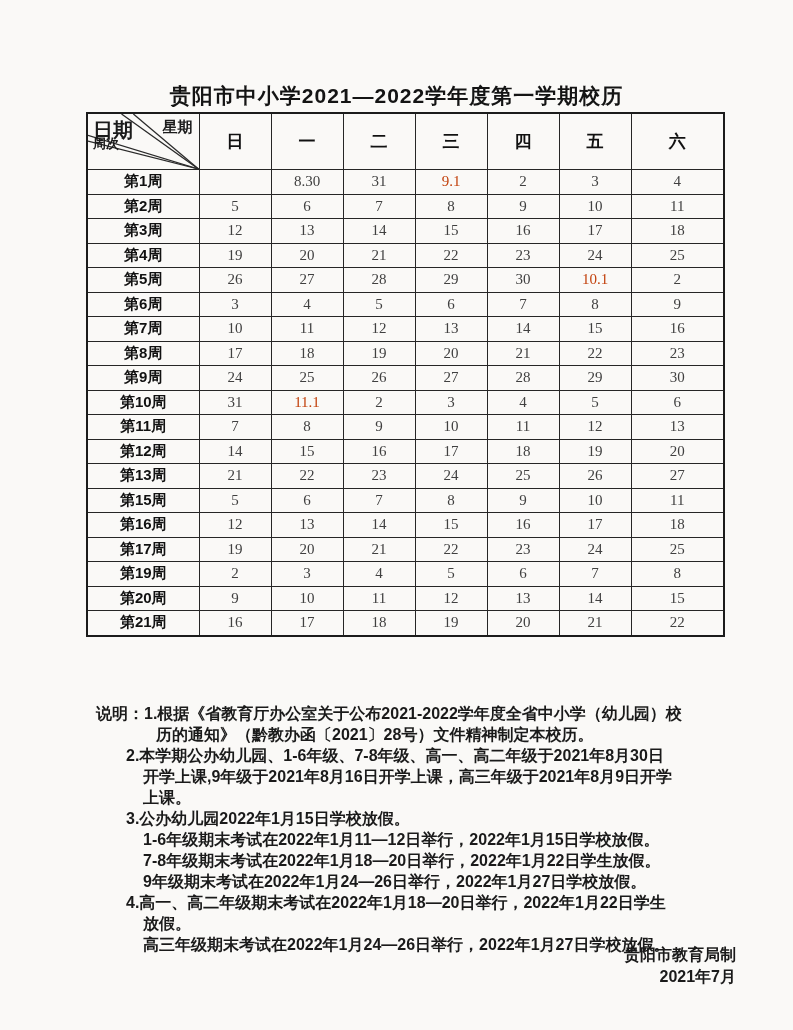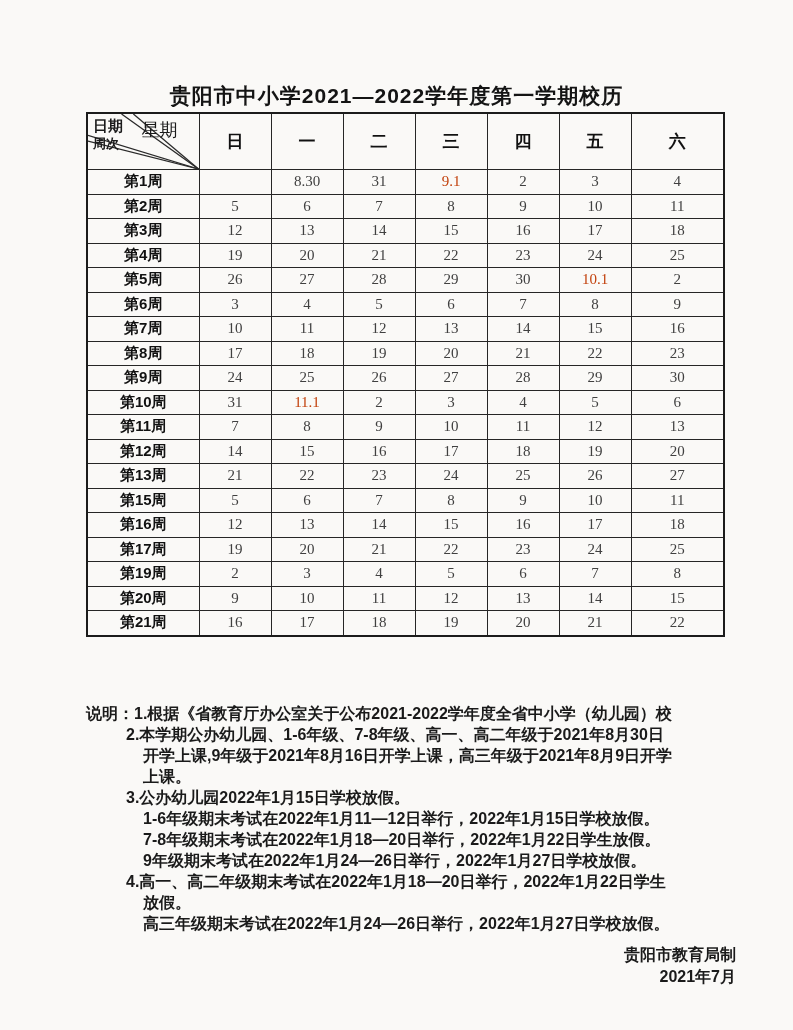--- a/index.html
+++ b/index.html
@@ -34,29 +34,29 @@
   }
   td.day {
     font-family:"Liberation Serif","DejaVu Serif",serif;
     font-size:15px; color:#404040;
   }
   td.day.special {
     font-weight:normal; color:#c2410c;
   }
   .diag { position:absolute; inset:0; width:100%; height:100%; }
   .diag line { stroke:#2a2a2a; stroke-width:1.3; }
-  .c-date { position:absolute; top:3px; left:5px;  font-size:15px; font-weight:bold; }
-  .c-week { position:absolute; top:4px; right:21px; font-size:18px; font-weight:normal; }
+  .c-date { position:absolute; top:3px; left:5px;  font-size:20px; font-weight:bold; }
+  .c-week { position:absolute; top:4px; right:6px; font-size:15px; font-weight:bold; }
   .c-num  { position:absolute; bottom:16px; left:5px; font-size:13px; font-weight:bold; }
   .notes {
     position:absolute; left:86px; top:703px; width:660px;
     font-size:16px; font-weight:bold; color:#1a1a1a;
   }
   .note-line { height:21px; line-height:21px; white-space:nowrap; }
-  .indent-0 { margin-left:0; }
+  .indent-0 { margin-left:10px; }
   .indent-1 { margin-left:40px; }
   .indent-2 { margin-left:57px; }
   .indent-3 { margin-left:70px; }
   .footer {
     position:absolute; left:474px; top:944px; width:262px;
     text-align:right; font-size:16px; font-weight:bold;
     line-height:22px; color:#1a1a1a;
   }
 </style>
 </head>
@@ -291,20 +291,21 @@
           <td class="day">20</td>
           <td class="day">21</td>
           <td class="day">22</td>
         </tr>
       </tbody>
   </table>
 
   <div class="notes">
 
   <div class="note-line indent-0">说明：1.根据《省教育厅办公室关于公布2021-2022学年度全省中小学（幼儿园）校</div>
+      <div class="note-line indent-3">历的通知》（黔教办函〔2021〕28号）文件精神制定本校历。</div>
       <div class="note-line indent-1">2.本学期公办幼儿园、1-6年级、7-8年级、高一、高二年级于2021年8月30日</div>
       <div class="note-line indent-2">开学上课,9年级于2021年8月16日开学上课，高三年级于2021年8月9日开学</div>
       <div class="note-line indent-2">上课。</div>
       <div class="note-line indent-1">3.公办幼儿园2022年1月15日学校放假。</div>
       <div class="note-line indent-2">1-6年级期末考试在2022年1月11—12日举行，2022年1月15日学校放假。</div>
       <div class="note-line indent-2">7-8年级期末考试在2022年1月18—20日举行，2022年1月22日学生放假。</div>
       <div class="note-line indent-2">9年级期末考试在2022年1月24—26日举行，2022年1月27日学校放假。</div>
       <div class="note-line indent-1">4.高一、高二年级期末考试在2022年1月18—20日举行，2022年1月22日学生</div>
       <div class="note-line indent-2">放假。</div>
       <div class="note-line indent-2">高三年级期末考试在2022年1月24—26日举行，2022年1月27日学校放假。</div>

